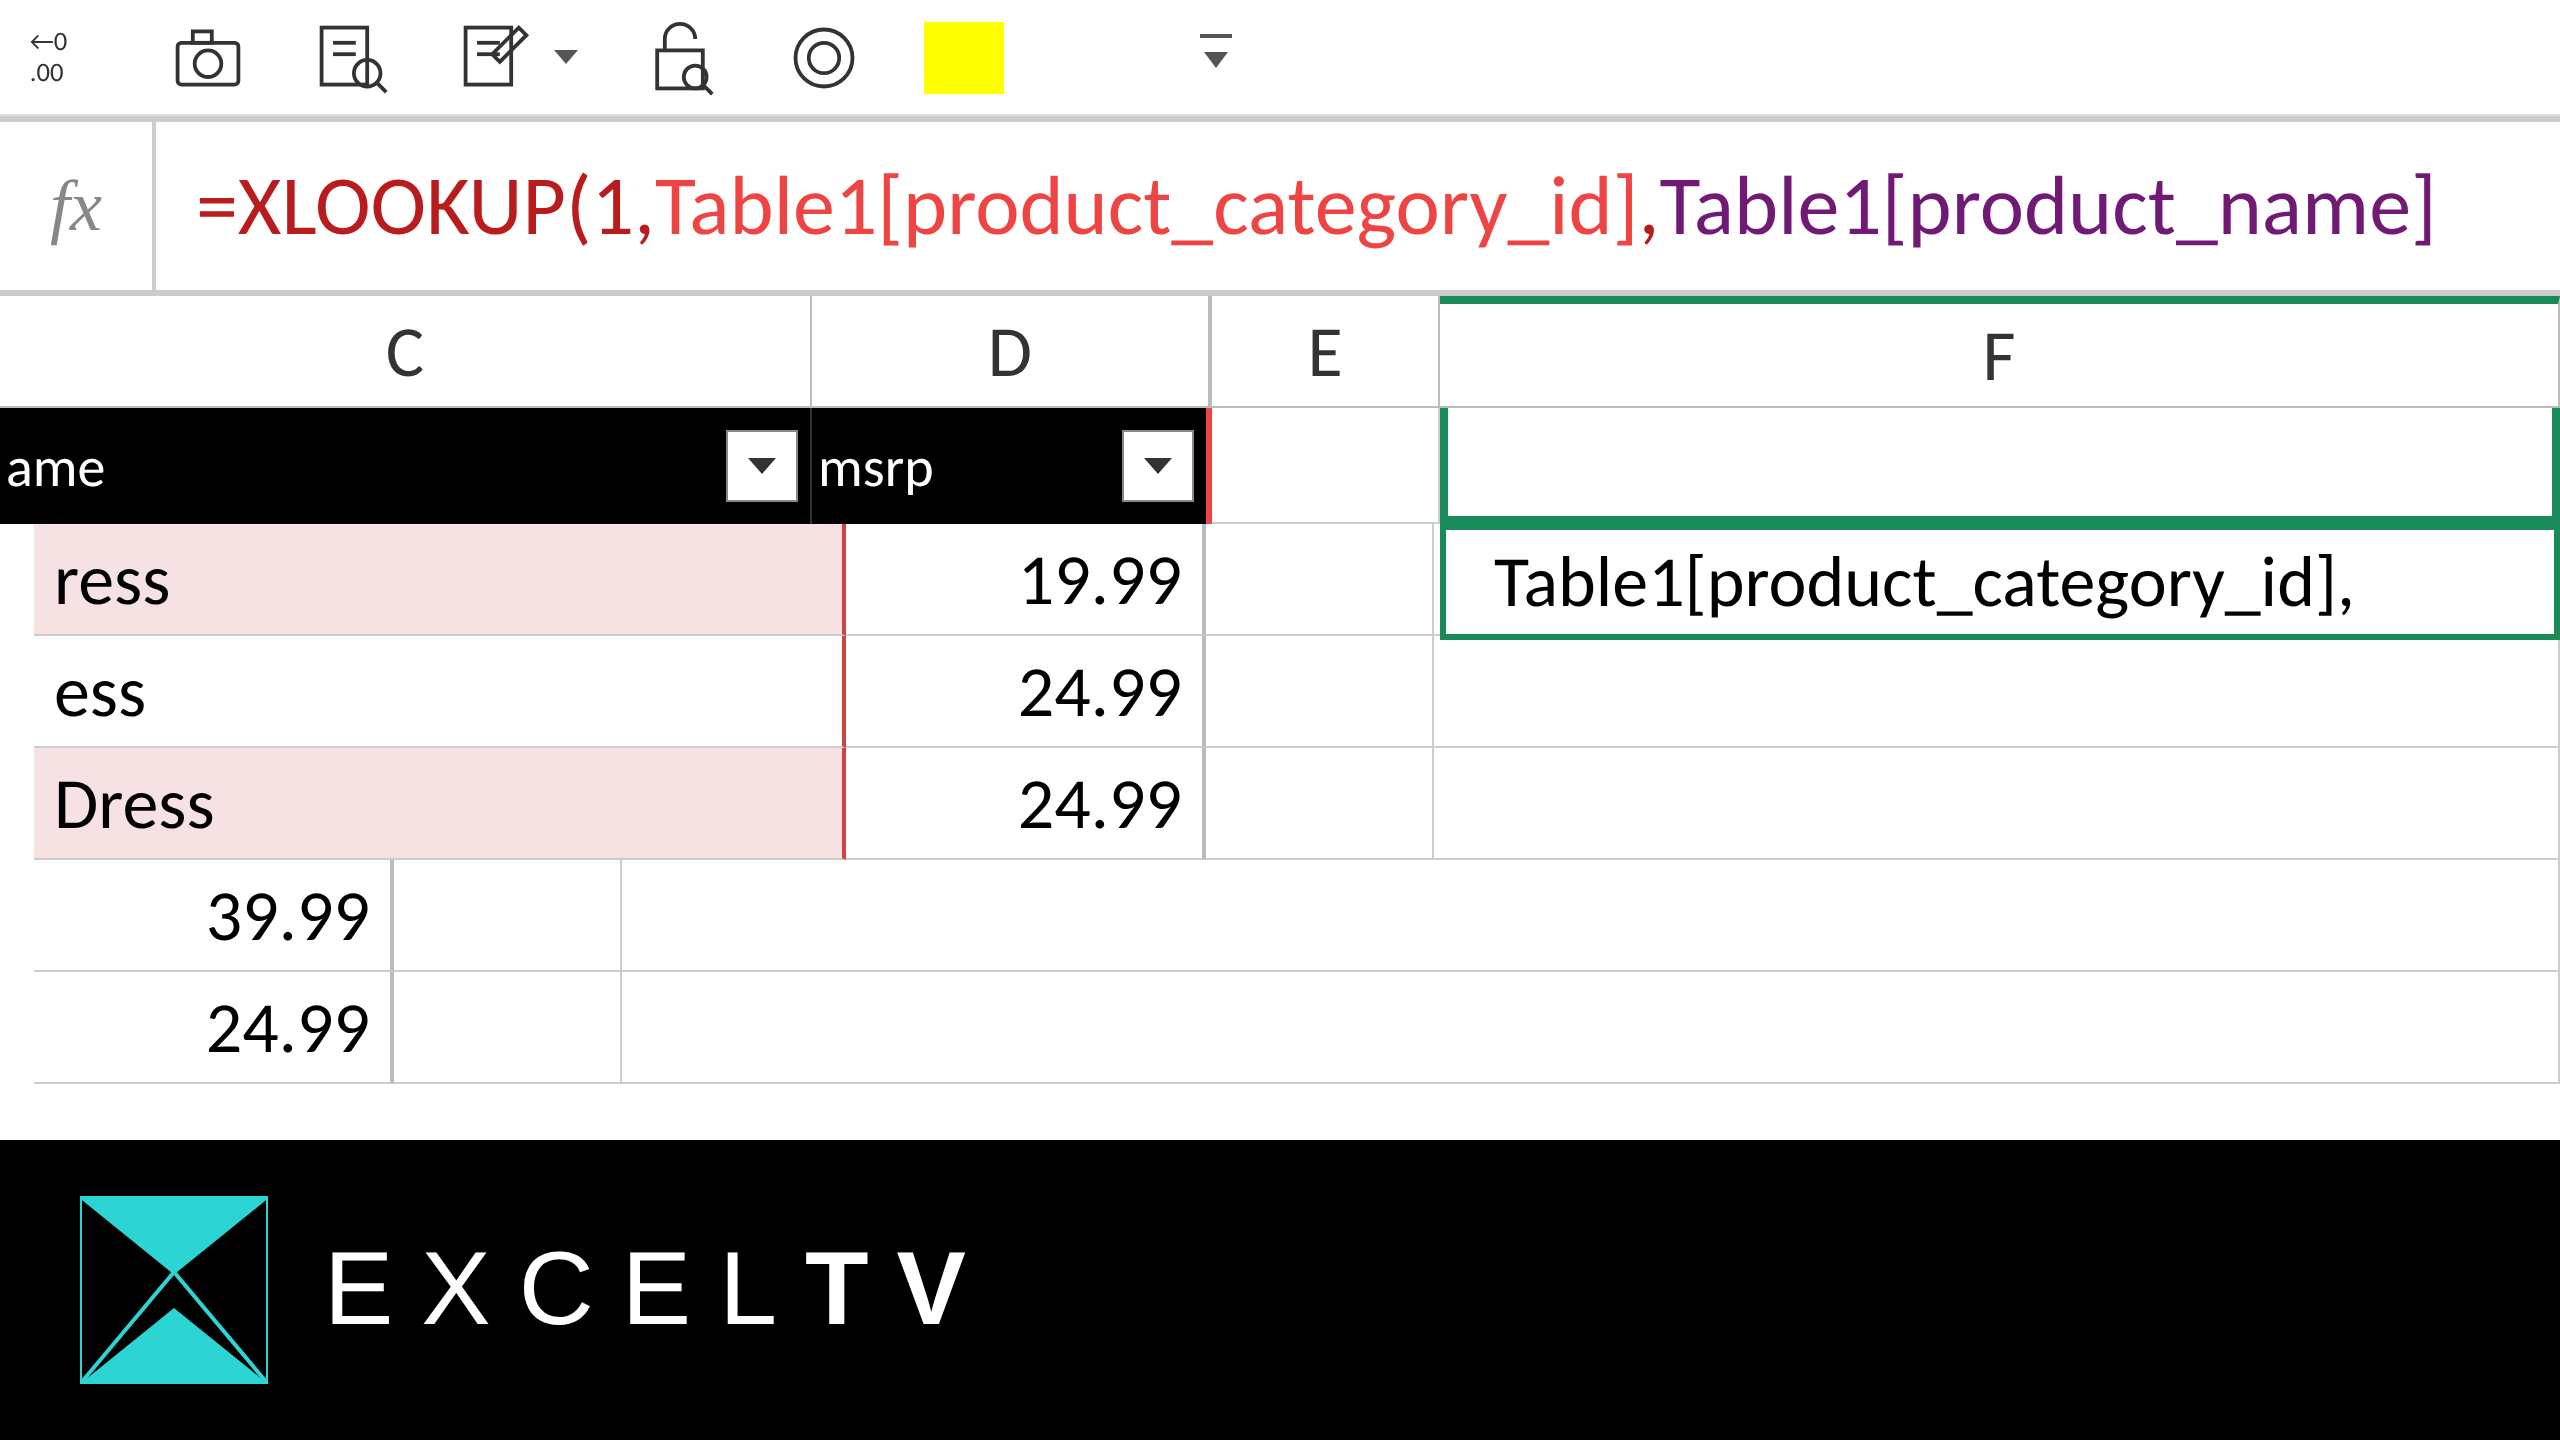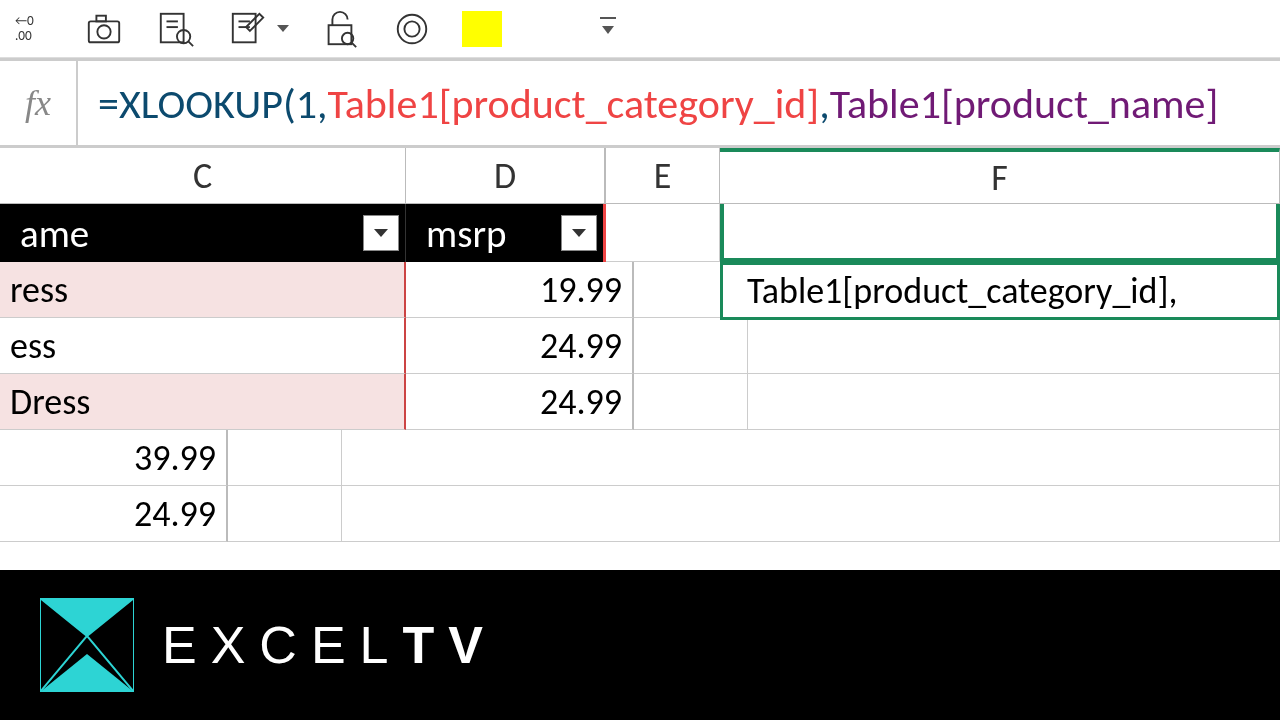--- a/index.html
+++ b/index.html
@@ -9,48 +9,48 @@
   .tb-icon { width: 44px; height: 40px; display: flex; align-items: center; justify-content: center; position: relative; cursor: pointer; }
   .tb-icon svg { width: 38px; height: 38px; stroke: #333; fill: none; stroke-width: 2; }
   .tb-group { display: flex; align-items: center; gap: 6px; }
   .dd-arrow { width: 14px; height: 14px; display:flex; align-items:center; justify-content:center; }
   .dd-arrow svg { width:14px; height:10px; fill:#555; }
   .color-swatch { width: 40px; height: 36px; background: #ffff00; }
   
   .formula-row { height: 90px; border-top: 3px solid #ccc; border-bottom: 3px solid #ccc; display: flex; align-items: stretch; background: #fff; }
   .fx-box { width: 78px; border-right: 2px solid #ccc; display: flex; align-items: center; justify-content: center; font-style: italic; font-size: 36px; color: #888; font-family: "Times New Roman", serif; }
   .formula-input { flex: 1; display: flex; align-items: center; font-size: 42px; padding-left: 20px; white-space: nowrap; overflow: hidden; }
-  .formula-input .blk { color: #0c4a6e; }
+  .formula-input .blk { color: #b91c1c; }
   .formula-input .blue { color: #ef4444; }
   .formula-input .red { color: #701a75; }
   
   .sheet { position: relative; }
   .col-headers { display: flex; height: 56px; }
   .col-h { border-right: 1px solid #bbb; border-bottom: 1px solid #bbb; display: flex; align-items: center; justify-content: center; font-size: 36px; color: #333; background: #fff; }
   .col-h.C { width: 406px; }
   .col-h.D { width: 200px; border-right: 2px solid #bbb; }
   .col-h.E { width: 114px; }
   .col-h.F { flex: 1; border-top: 4px solid #1a8a5a; border-bottom: 1px solid #bbb; }
   
   .tbl-head { display: flex; height: 58px; }
-  .th { background: #000; color: #fff; font-size: 39px; display: flex; align-items: center; padding: 0 20px; position: relative; }
+  .th { background: #000; color: #fff; font-size: 28px; display: flex; align-items: center; padding: 0 3px; position: relative; }
   .th.C { width: 406px; border-right: 1px solid #333; }
   .th.D { width: 200px; border-right: 3px solid #ef4444; align-items: center; }
   .filter-btn { position: absolute; right: 6px; top: 50%; transform: translateY(-50%); width: 36px; height: 36px; background: #fff; border: 1px solid #888; display: flex; align-items: center; justify-content: center; cursor:pointer; }
   .filter-btn svg { width: 16px; height: 10px; fill: #333; }
   .empty-head { display:flex; }
   .eh { border-right: 1px solid #ccc; border-bottom: 1px solid #ccc; background:#fff; }
   .eh.E { width: 114px; }
   .eh.F { flex:1; border-left: 4px solid #1a8a5a; border-right: 4px solid #1a8a5a; border-bottom: 4px solid #1a8a5a; }
   
   .rows { }
-  .row { display: flex; height: 56px; }
+  .row { display: flex; height: 56px; padding-left: 17px; }
   .cell { border-right: 1px solid #ccc; border-bottom: 1px solid #ccc; font-size: 36px; display: flex; align-items: center; padding: 0 10px; overflow: hidden; white-space: nowrap; }
   .cell.C { width: 406px; border-right: 2px solid #c44; }
-  .cell.D { width: 228px; justify-content: flex-end; border-right: 2px solid #bbb; }
+  .cell.D { width: 180px; justify-content: flex-end; border-right: 2px solid #bbb; }
   .cell.E { width: 114px; }
   .cell.F { flex:1; }
   .row.pink .cell.C { background: #f6e2e2; }
   .row.pink .cell.D { background: #fff; }
   
   .edit-cell { position: absolute; left: 720px; top: 114px; width: 560px; height: 58px; border: 3px solid #1a8a5a; background: #fff; font-size: 36px; display: flex; align-items: center; padding: 0 24px; }
   
   .footer { position: absolute; left:0; right:0; bottom:0; height: 150px; background: #000; display: flex; align-items: center; padding-left: 40px; gap: 28px; }
   .logo-shape { width: 94px; height: 94px; position: relative; }
   .logo-shape svg { width:94px; height:94px; }

